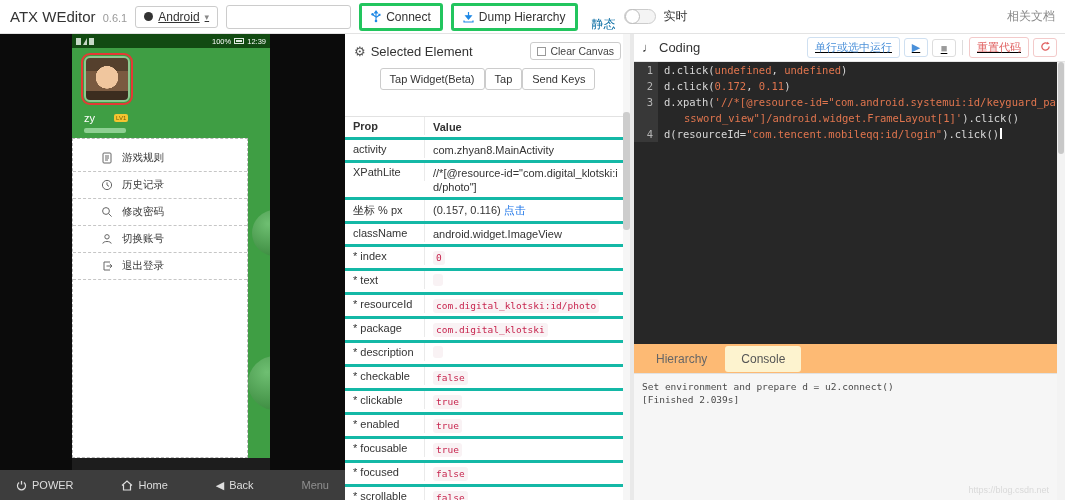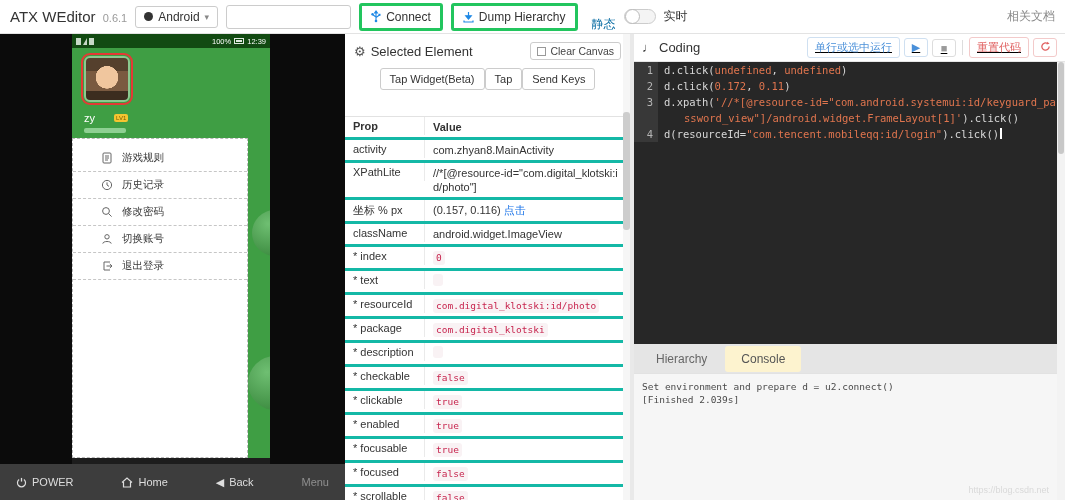--- a/index.html
+++ b/index.html
@@ -4,21 +4,21 @@
 <style>
   * { box-sizing: border-box; margin: 0; padding: 0; }
   html,body { width:1065px; height:500px; overflow:hidden; font-family:"Liberation Sans", sans-serif; background:#fff; }
 
   
   .topbar { position:absolute; top:0; left:0; width:1065px; height:34px; background:#fff;
             border-bottom:1px solid #e3e3e3; display:flex; align-items:center; gap:8px; padding:0 10px; z-index:9; }
   .brand { font-size:15px; color:#333; white-space:nowrap; }
   .brand .ver { font-size:11px; color:#9a9a9a; margin-left:3px; }
   .select { border:1px solid #ccc; border-radius:3px; padding:3px 8px; font-size:12px; color:#333;
-            display:flex; align-items:center; gap:5px; cursor:pointer; background:#fff; }
+            display:flex; align-items:center; gap:5px; cursor:pointer; background:#fff;text-decoration:underline; }
   .devdot { width:9px; height:9px; border-radius:50%; background:#333; display:inline-block; }
   .caret { color:#888; font-size:9px; }
   .serial { border:1px solid #ccc; border-radius:3px; height:24px; width:125px; padding:0 6px; font-size:12px; }
   .tbtn { border:3px solid #22c55e; border-radius:3px; background:#fff; padding:4px 9px; font-size:12px; color:#333;
           display:flex; align-items:center; gap:5px; cursor:pointer; white-space:nowrap; }
   .static-lbl { color:#0369a1; font-size:12px; margin-left:6px;margin-top:16px; }
   .toggle { width:32px; height:15px; border:1px solid #ccc; border-radius:8px; background:#f4f4f4; position:relative; cursor:pointer; }
   .toggle .knob { position:absolute; left:0; top:-1px; width:15px; height:15px; border-radius:50%; background:#fff; border:1px solid #bbb; }
   .rt-lbl { color:#333; font-size:12px; }
   .docs { margin-left:auto; color:#8a8a8a; font-size:12px; text-decoration:none; cursor:pointer; }
@@ -40,21 +40,21 @@
   .lv-badge { background:#f4c531; color:#7a5a00; font-size:6px; padding:0 2px; border-radius:2px; line-height:8px; }
   .uprog { position:absolute; left:12px; top:94px; width:42px; height:5px; border-radius:2px; background:#8ed092; }
   .menu-card { position:absolute; left:0; top:104px; right:22px; bottom:12px; background:#fff; border:1px dashed #b9b9b9; padding-top:6px; }
   .menu-item { height:27px; display:flex; align-items:center; gap:9px; padding:0 28px; border-bottom:1px dashed #c6c6c6;
                color:#3a3a3a; font-size:10.5px; cursor:pointer; }
   .menu-item svg { flex-shrink:0; }
   .game-circle { position:absolute; border-radius:50%; background:radial-gradient(circle at 35% 30%, #6fbf72, #2e7d32); }
   .gc1 { width:46px; height:46px; right:-28px; top:176px; }
   .gc2 { width:54px; height:54px; right:-32px; top:322px; }
   .phone-navstrip { position:absolute; left:0; right:0; bottom:0; height:12px; background:#1d1d1d; }
-  .devbar { position:absolute; left:0; right:0; bottom:0; height:36px; background:#3d3d3d; display:flex; align-items:center;
+  .devbar { position:absolute; left:0; right:0; bottom:0; height:30px; background:#3d3d3d; display:flex; align-items:center;
             justify-content:space-between; padding:0 16px; color:#dedede; font-size:11px; }
   .devbtn { display:flex; align-items:center; gap:5px; cursor:pointer; }
   .devbtn.disabled { color:#8f8f8f; cursor:default; }
 
   
   .mid-panel { position:absolute; top:34px; left:345px; width:285px; bottom:0; background:#fff; overflow:hidden; }
   .mid-head { display:flex; justify-content:space-between; align-items:center; padding:8px 9px 6px 9px; }
   .mid-title { font-size:13px; color:#333; display:flex; align-items:center; gap:5px; }
   .gear { color:#555; font-size:13px; }
   .clear-canvas { border:1px solid #ccc; border-radius:3px; padding:2px 6px; font-size:10.5px; color:#444;
@@ -86,21 +86,21 @@
   .cbtn.red { color:#e06060; border-color:#f3caca; }
   .vsep { width:1px; height:15px; background:#ddd; margin:0 2px; }
   .rp-body { flex:1; display:flex; min-height:0; }
   .rp-main { flex:1; display:flex; flex-direction:column; min-width:0; }
   .editor { height:282px; background:#272727; overflow:hidden; font-family:"DejaVu Sans Mono", monospace; font-size:10.5px; line-height:16px; cursor:text; }
   .crow { display:flex; }
   .gut { width:24px; flex-shrink:0; background:#383838; color:#b5b5b5; text-align:right; padding-right:5px; user-select:none; }
   .cl { flex:1; color:#d8d8d8; white-space:pre-wrap; word-break:break-all; padding-left:26px; text-indent:-20px; }
   .tok-p { color:#d8d8d8; } .tok-s { color:#e0754e; } .tok-o { color:#e0754e; }
   .cursor { display:inline-block; width:1.5px; height:11px; background:#fff; vertical-align:-1px; margin-left:1px; }
-  .tabsbar { height:30px; background:#e5e5e5; border-bottom:1px solid #e2e2e2; display:flex; align-items:center; padding-left:6px; gap:2px; flex-shrink:0; }
+  .tabsbar { height:30px; background:#fdba74; border-bottom:1px solid #e2e2e2; display:flex; align-items:center; padding-left:6px; gap:2px; flex-shrink:0; }
   .tab { padding:6px 16px; font-size:12px; color:#666; cursor:pointer; border-radius:3px; }
   .tab.active { background:#fdf3cf; color:#555; }
   .console { flex:1; background:#f6f6f6; font-family:"DejaVu Sans Mono", monospace; font-size:9.5px; color:#4a4a4a;
              padding:6px 8px; position:relative; line-height:13px; overflow:hidden; }
   .watermark { position:absolute; bottom:3px; right:8px; color:#d9d9d9; font-size:9px; font-family:"Liberation Sans", sans-serif; }
   .rp-scroll { width:8px; background:#f3f3f3; position:relative; flex-shrink:0; }
   .rp-thumb { position:absolute; top:0; left:1px; width:6px; height:92px; background:#c8c8c8; border-radius:3px; }
 </style>
 </head>
 <body>

